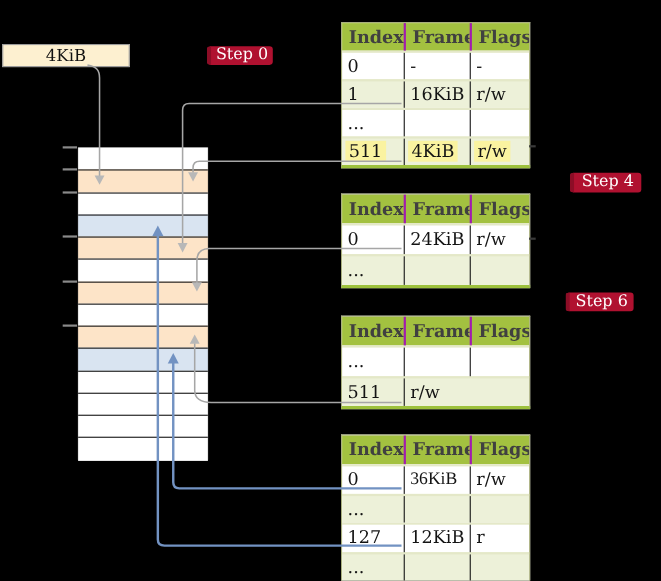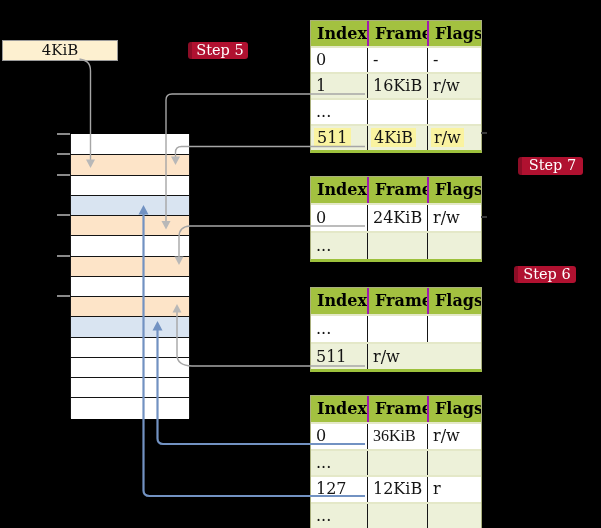--- a/index.html
+++ b/index.html
@@ -34,21 +34,21 @@
   .mrow.peach{background:var(--peach);}
   .mrow.blue {background:var(--light-blue);}
   .tick{position:absolute;left:57px;width:13px;height:2px;background:#8a8a8a;}
   
   .ptable{
     position:absolute;left:310px;width:170px;background:#fff;
     border:1px solid #a9af7d;border-bottom:3px solid #9dc13c;box-sizing:content-box;
   }
   .thead{display:flex;background:var(--header-green);}
   .thead .cell{
-    color:#000000;font-weight:bold;font-size:16px;padding-left:6px;box-sizing:border-box;
+    color:#404040;font-weight:bold;font-size:16px;padding-left:6px;box-sizing:border-box;
     white-space:nowrap;overflow:hidden;
   }
   .thead .cell+.cell{border-left:2px solid #a21caf;}
   .trow{display:flex;box-sizing:border-box;border-top:2px solid #e4e8c8;}
   .trow.shade{background:var(--row-shade);}
   .trow .cell{
     color:#141414;font-size:16px;padding-left:5px;box-sizing:border-box;
     white-space:nowrap;overflow:hidden;
   }
   .trow .cell+.cell{border-left:1px solid #161616;}
@@ -62,22 +62,22 @@
   .hblue{fill:var(--blue-line);stroke:none;}
   .dash{position:absolute;width:6px;height:2px;background:#3a3a3a;}
 </style>
 </head>
 <body>
 
 <div id="canvas">
 
   <div id="frame-label">4KiB</div>
 
-  <div class="badge" id="badge-step0">Step 5</div>
-  <div class="badge" id="badge-step3">Step 7</div>
+  <div class="badge" id="badge-step0">Step 0</div>
+  <div class="badge" id="badge-step3">Step 4</div>
   <div class="badge" id="badge-step4">Step 6</div>
 
   <div id="memory-stack">
       <div class="mrow white first" style="top: -1px; height: 21.25px;"></div>
       <div class="mrow peach" style="top: 19.25px; height: 21.25px;"></div>
       <div class="mrow white" style="top: 39.5px; height: 21.25px;"></div>
       <div class="mrow blue" style="top: 59.75px; height: 21.25px;"></div>
       <div class="mrow peach" style="top: 80px; height: 21.25px;"></div>
       <div class="mrow white" style="top: 100.25px; height: 21.25px;"></div>
       <div class="mrow peach" style="top: 120.5px; height: 21.25px;"></div>

